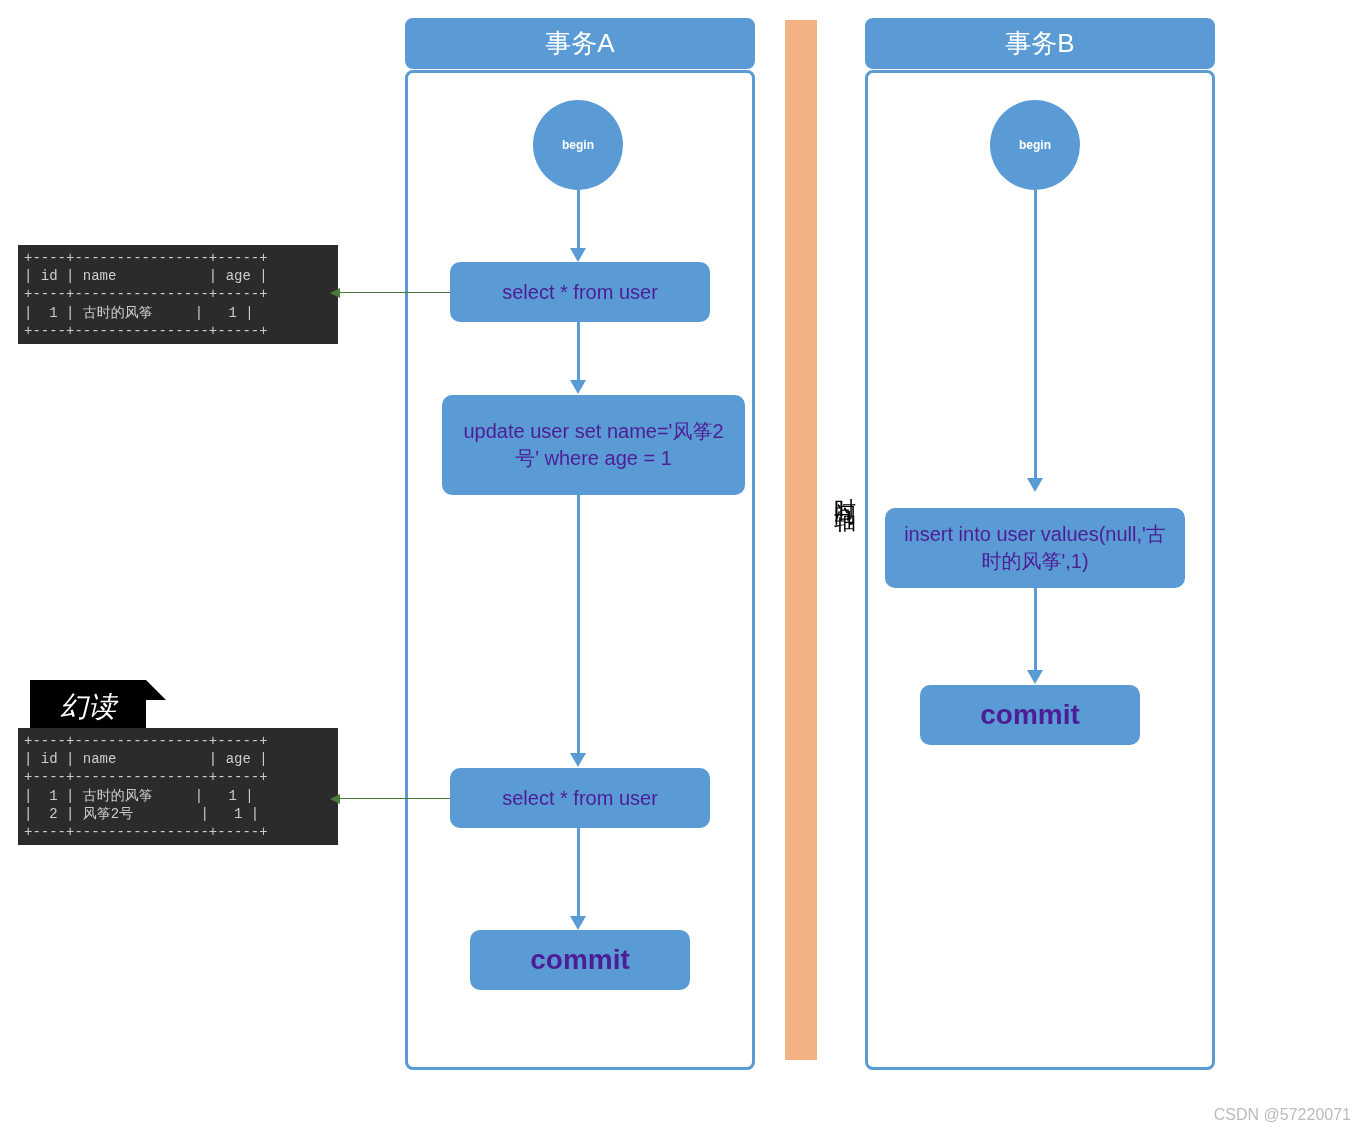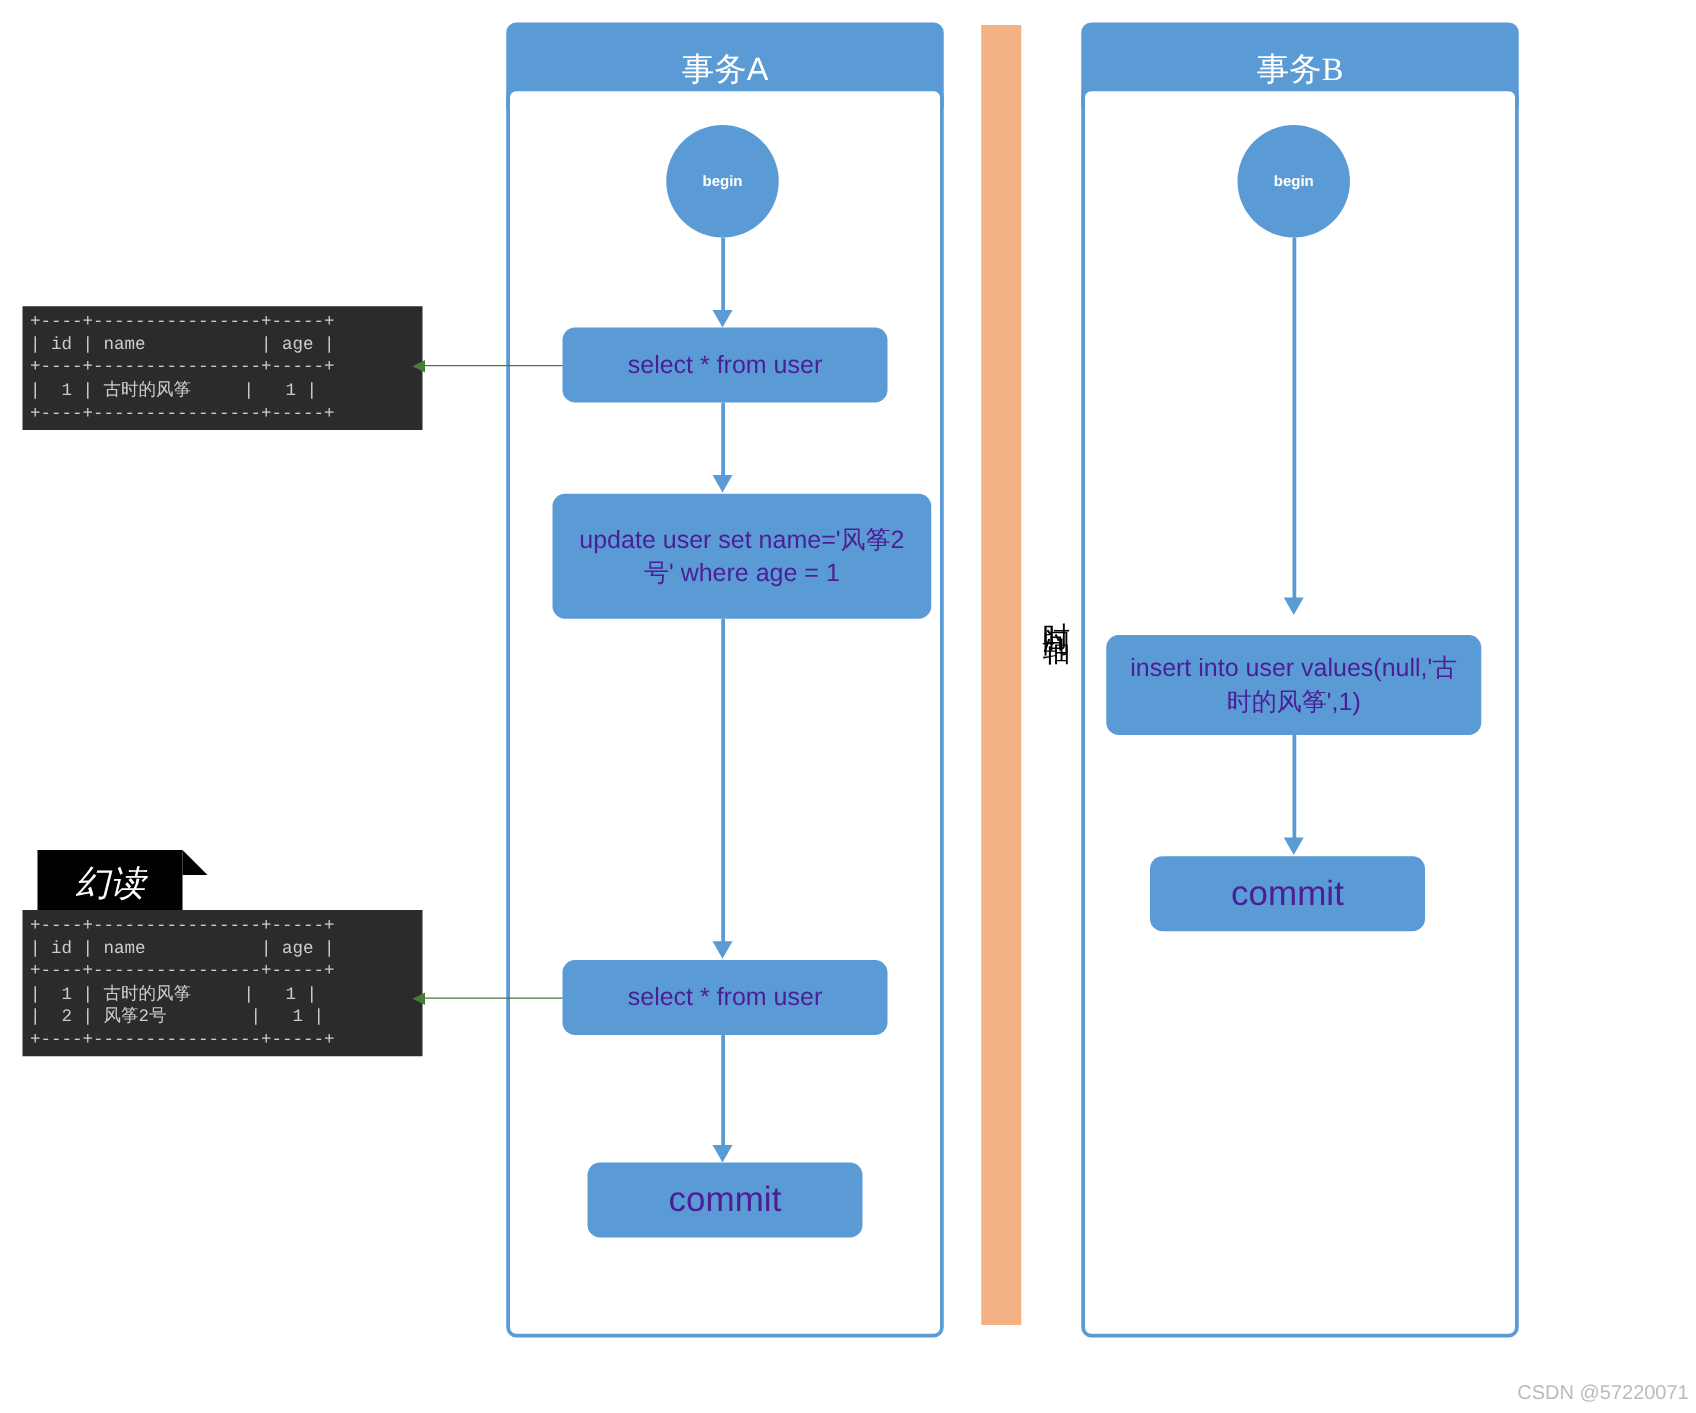--- a/index.html
+++ b/index.html
@@ -4,21 +4,21 @@
   <style>
     * { box-sizing: border-box; margin: 0; padding: 0; }
     body { width: 1357px; height: 1130px; position: relative; font-family: Arial, sans-serif; background: #fff; }
     
     .tx-header {
       position: absolute;
       background: #5b9bd5;
       color: #fff;
       text-align: center;
       font-size: 26px;
-      padding: 20px 0;
+      padding: 8px 0;
       border-radius: 8px;
     }
     .tx-body {
       position: absolute;
       border: 3px solid #5b9bd5;
       border-radius: 8px;
       background: #fff;
     }
     .circle {
       position: absolute;
@@ -38,21 +38,21 @@
       background: #5b9bd5;
       color: #4c1d95;
       border-radius: 10px;
       text-align: center;
       display: flex;
       align-items: center;
       justify-content: center;
       font-size: 20px;
       padding: 10px 14px;
     }
-    .box.big { font-size: 28px; }
+    .box.big { font-size: 28px; font-weight: bold; }
     .timeline {
       position: absolute;
       background: #f4b183;
       left: 785px;
       top: 20px;
       width: 32px;
       height: 1040px;
     }
     .timeline-label {
       position: absolute;
@@ -144,21 +144,21 @@
 <div class="arrow-line" style="left:577px; top:495px; width:3px; height:260px;"></div>
 <div class="arrow-head" style="left:570px; top:753px;"></div>
 
 <div class="box" style="left:450px; top:768px; width:260px; height:60px;">select * from user</div>
 
 <div class="arrow-line" style="left:577px; top:828px; width:3px; height:90px;"></div>
 <div class="arrow-head" style="left:570px; top:916px;"></div>
 
 <div class="box big" style="left:470px; top:930px; width:220px; height:60px;">commit</div>
 
-<div class="tx-header" style="left:865px; top:18px; width:350px;font-family:Liberation Serif, serif;">事务B</div>
+<div class="tx-header" style="left:865px; top:18px; width:350px;">事务B</div>
 <div class="tx-body" style="left:865px; top:70px; width:350px; height:1000px;"></div>
 
 <div class="circle" style="left:990px; top:100px;">begin</div>
 
 <div class="arrow-line" style="left:1034px; top:190px; width:3px; height:290px;"></div>
 <div class="arrow-head" style="left:1027px; top:478px;"></div>
 
 <div class="box" style="left:885px; top:508px; width:300px; height:80px;">insert into user values(null,'古时的风筝',1)</div>
 
 <div class="arrow-line" style="left:1034px; top:572px; width:3px; height:100px;"></div>

